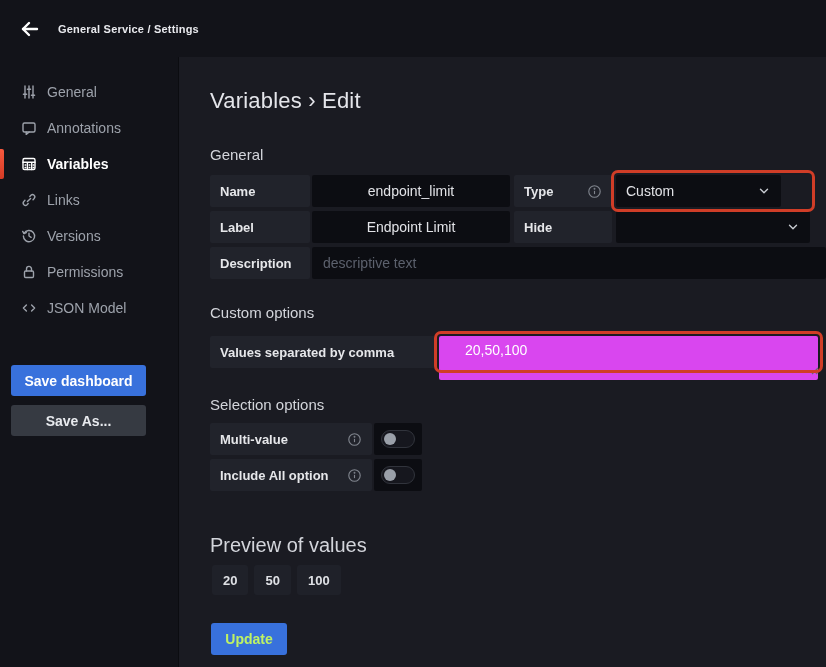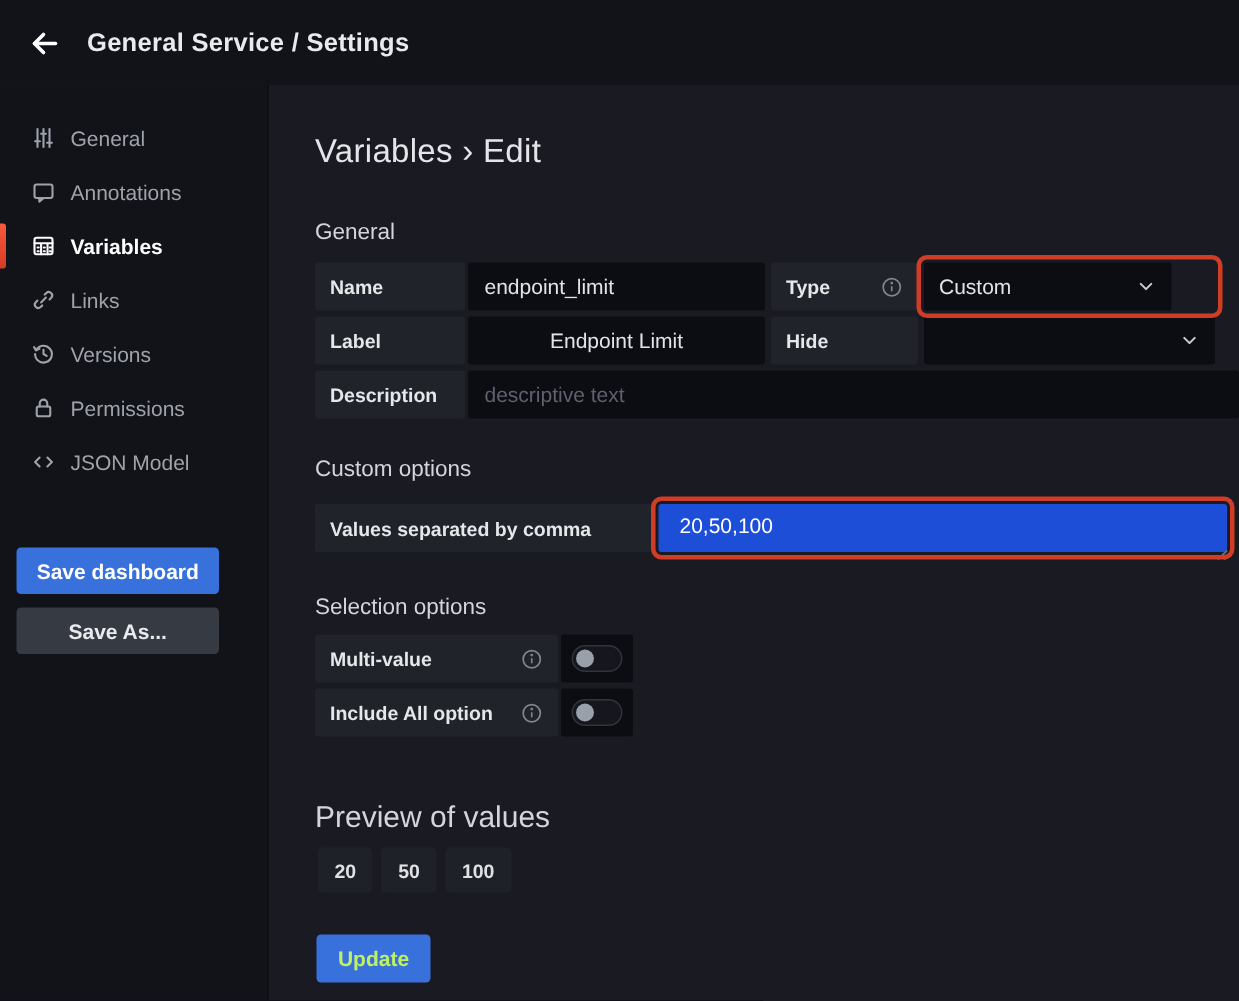--- a/index.html
+++ b/index.html
@@ -6,21 +6,21 @@
   html,body { background:#0d0e12; }
   body { font-family:"Liberation Sans", sans-serif; }
   .screen { position:relative; width:826px; height:667px; overflow:hidden;
             background:#1a1b22; }
 
   
   .topbar { position:absolute; left:0; top:0; width:826px; height:57px;
             background:#121319; display:flex; align-items:center; }
   .back-btn { width:32px; height:32px; margin-left:14px; background:none; border:none;
               color:#ffffff; display:flex; align-items:center; justify-content:center; cursor:pointer; }
-  .topbar-title { margin-left:12px; font-size:17px; font-weight:700; color:#e9eaee; letter-spacing:.2px; }
+  .topbar-title { margin-left:12px; font-size:11px; font-weight:700; color:#e9eaee; letter-spacing:.2px; }
 
   
   .sidebar { position:absolute; left:0; top:57px; width:179px; height:610px;
              background:#121319; border-right:1px solid #0b0c10; }
   .nav-item { position:absolute; left:0; width:179px; height:36px;
               display:flex; align-items:center; padding-left:21px;
               color:#9da2ab; font-size:14px; cursor:pointer; }
   .nav-item .icon { width:16px; height:16px; margin-right:10px; display:flex; }
   .nav-item svg { width:16px; height:16px; stroke:currentColor; fill:none;
                   stroke-width:1.4; stroke-linecap:round; stroke-linejoin:round; }
@@ -53,22 +53,22 @@
            color:#e2e3e7; font-family:inherit; font-size:14px; padding:0 11px; outline:none; }
   .input::placeholder { color:#5c616d; }
 
   .select { position:absolute; height:32px; background:#0c0d12; border-radius:2px;
             display:flex; align-items:center; justify-content:space-between;
             padding:0 10px; color:#e2e3e7; font-size:14px; cursor:pointer; }
   .select .chev { width:14px; height:14px; color:#c9ccd2; display:flex; }
   .select svg { width:14px; height:14px; stroke:currentColor; fill:none; stroke-width:1.6;
                 stroke-linecap:round; stroke-linejoin:round; }
 
-  .textarea { position:absolute; height:32px; background:#1d4ed8; border:none; border-radius:2px;
-              color:#ffffff; font-family:inherit; font-size:14px; padding:6px 14px;
+  .textarea { position:absolute; height:44px; background:#d946ef; border:none; border-radius:2px;
+              color:#ffffff; font-family:inherit; font-size:14px; padding:6px 26px;
               resize:none; outline:none; overflow:hidden; }
 
   .grip { position:absolute; width:10px; height:10px; }
   .grip svg { stroke:#666b76; stroke-width:1.3; }
 
   .toggle-box { position:absolute; width:48px; height:32px; background:#0c0d12;
                 border-radius:2px; display:flex; align-items:center; justify-content:center;
                 cursor:pointer; }
   .toggle-track { width:34px; height:18px; border-radius:9px; background:#16171e;
                   border:1px solid #31343c; display:flex; align-items:center; }
@@ -183,21 +183,21 @@
 
   <div class="main-bg"></div>
 
   <h1 class="page-h1">Variables › Edit</h1>
 
   <div class="sect-h" style="left:210px; top:146px">General</div>
 
   <div class="label-box" style="left:210px; top:175px; width:100px">
     <span>Name</span>
   </div>
-  <input class="input" style="left: 312px; top: 175px; width: 198px;" value="endpoint_limit">
+  <input class="input" style="left: 312px; top: 175px; width: 198px; text-align: center;" value="endpoint_limit">
   <div class="label-box" style="left:514px; top:175px; width:98px">
     <span>Type</span>
     <span class="spacer"></span>
     <span class="info-icon">
       <svg viewBox="0 0 16 16">
           <circle cx="8" cy="8" r="6.1"></circle>
           <path d="M8 7.3v3.5"></path>
           <circle cx="8" cy="5" r="0.4" fill="currentColor"></circle>
         </svg>
     </span>

